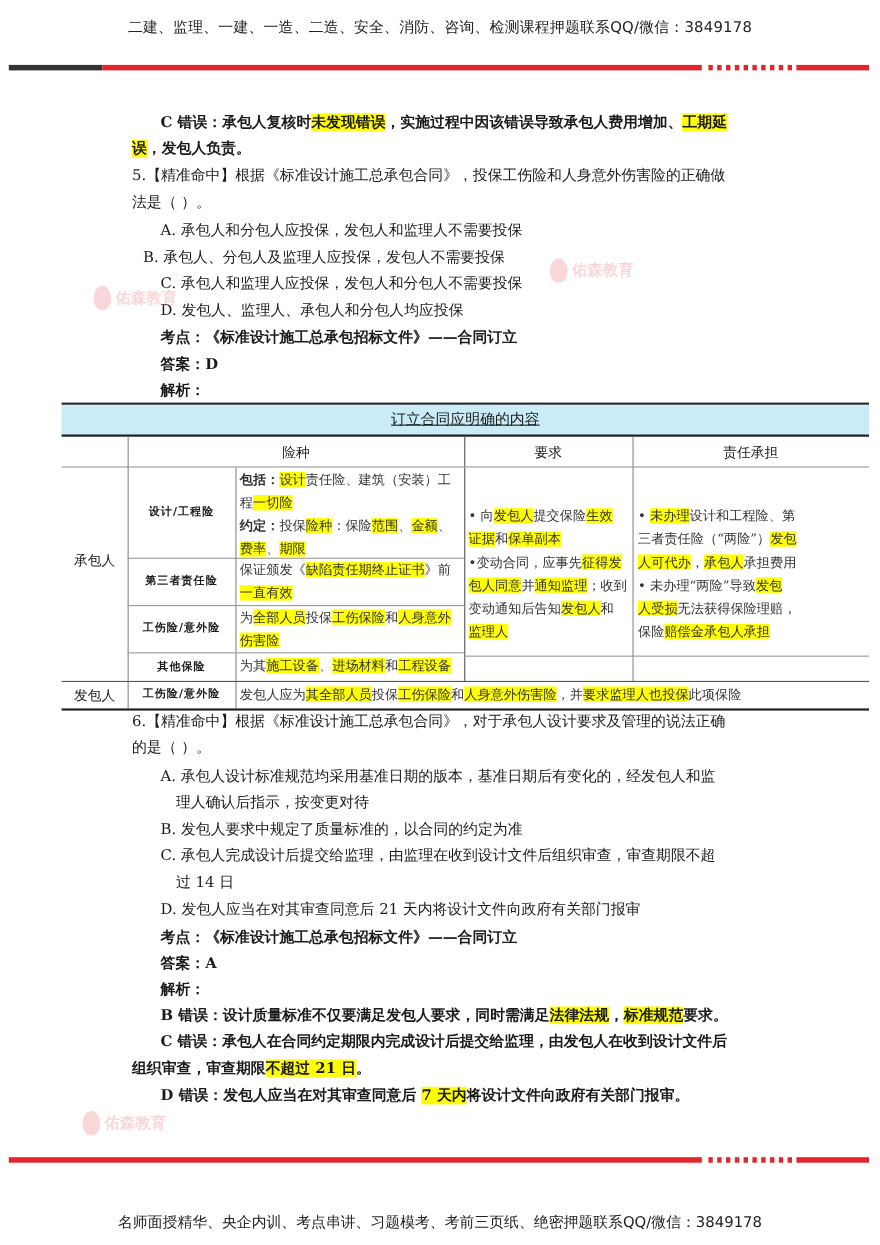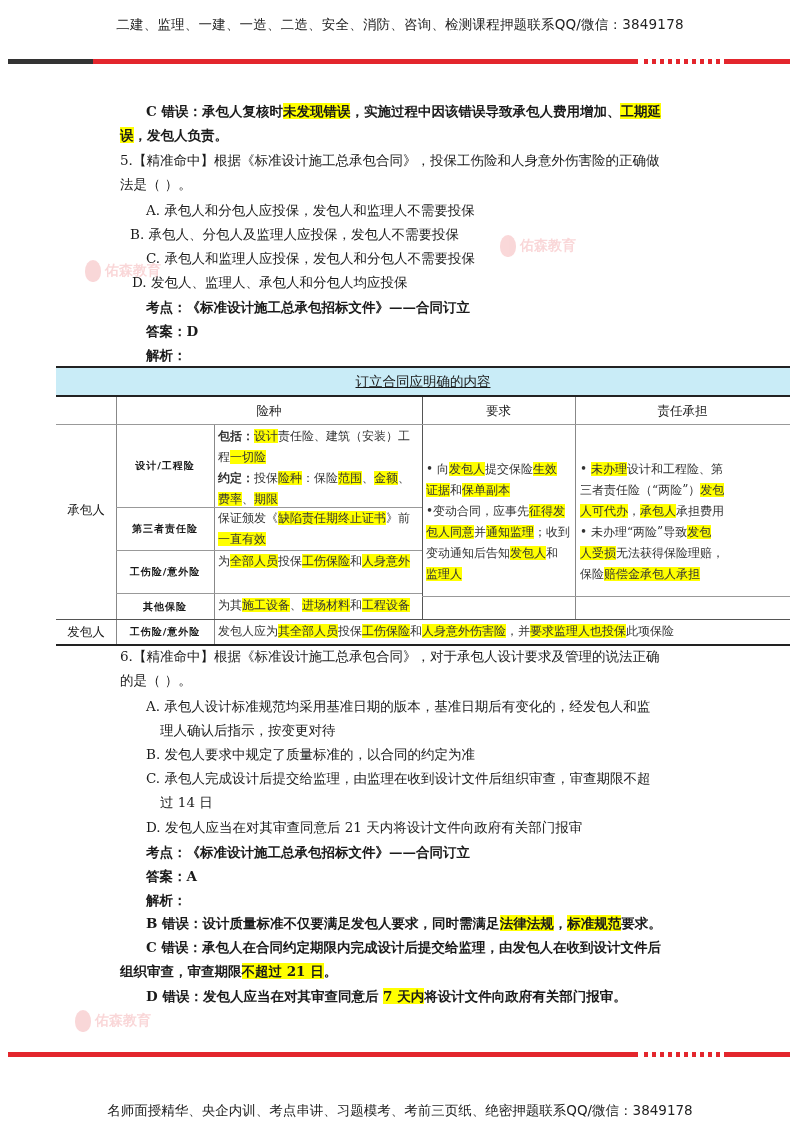--- a/index.html
+++ b/index.html
@@ -105,21 +105,21 @@
   </div>
   <div class="line" style="left:120px;top:124px;">
     <span class="bold hl">误</span><span class="bold">，发包人负责。</span>
   </div>
 
   <div class="line" style="left:120px;top:149px;">5.【精准命中】根据《标准设计施工总承包合同》，投保工伤险和人身意外伤害险的正确做</div>
   <div class="line" style="left:120px;top:173px;">法是（    ）。</div>
   <div class="line" style="left:146px;top:199px;">A. 承包人和分包人应投保，发包人和监理人不需要投保</div>
   <div class="line" style="left:130px;top:223px;">B. 承包人、分包人及监理人应投保，发包人不需要投保</div>
   <div class="line" style="left:146px;top:247px;">C. 承包人和监理人应投保，发包人和分包人不需要投保</div>
-  <div class="line" style="left:132px;top:271px;">D. 发包人、监理人、承包人和分包人均应投保</div>
+  <div class="line" style="left:146px;top:271px;">D. 发包人、监理人、承包人和分包人均应投保</div>
   <div class="line bold" style="left:146px;top:296px;">考点：《标准设计施工总承包招标文件》——合同订立</div>
   <div class="line bold" style="left:146px;top:320px;">答案：D</div>
   <div class="line bold" style="left:146px;top:344px;">解析：</div>
 </div>
 
 <div class="tbl">
   <div class="title-row">订立合同应明确的内容</div>
   <div class="grid" id="grid">
 
     <div class="vline" style="left:60px;top:0;height:222px;"></div>
@@ -149,20 +149,21 @@
         <div><span>程</span><span class="hl">一切险</span></div>
         <div><span style="font-weight: bold;">约定：</span><span>投保</span><span class="hl">险种</span><span>：保险</span><span class="hl">范围</span><span>、</span><span class="hl">金额</span><span>、</span></div>
         <div><span class="hl">费率</span><span>、</span><span class="hl">期限</span></div>
       </div>
     <div class="cell celltext" id="r1" style="left:162px;top:111px;width:202px;">
         <div><span>保证颁发《</span><span class="hl">缺陷责任期终止证书</span><span>》前</span></div>
         <div><span class="hl">一直有效</span></div>
       </div>
     <div class="cell celltext" id="r2" style="left:162px;top:154px;width:202px;">
         <div><span>为</span><span class="hl">全部人员</span><span>投保</span><span class="hl">工伤保险</span><span>和</span><span class="hl">人身意外</span></div>
+        <div><span class="hl">伤害险</span></div>
       </div>
     <div class="cell celltext" id="r3" style="left:162px;top:198px;width:202px;">
         <div><span>为其</span><span class="hl">施工设备</span><span>、</span><span class="hl">进场材料</span><span>和</span><span class="hl">工程设备</span></div>
       </div>
 
     <div class="cell celltext" id="req" style="left:370px;top:62px;width:148px;">
         <div><span>• 向</span><span class="hl">发包人</span><span>提交保险</span><span class="hl">生效</span></div>
         <div><span class="hl">证据</span><span>和</span><span class="hl">保单副本</span></div>
         <div><span>•变动合同，应事先</span><span class="hl">征得发</span></div>
         <div><span class="hl">包人同意</span><span>并</span><span class="hl">通知监理</span><span>；收到</span></div>

